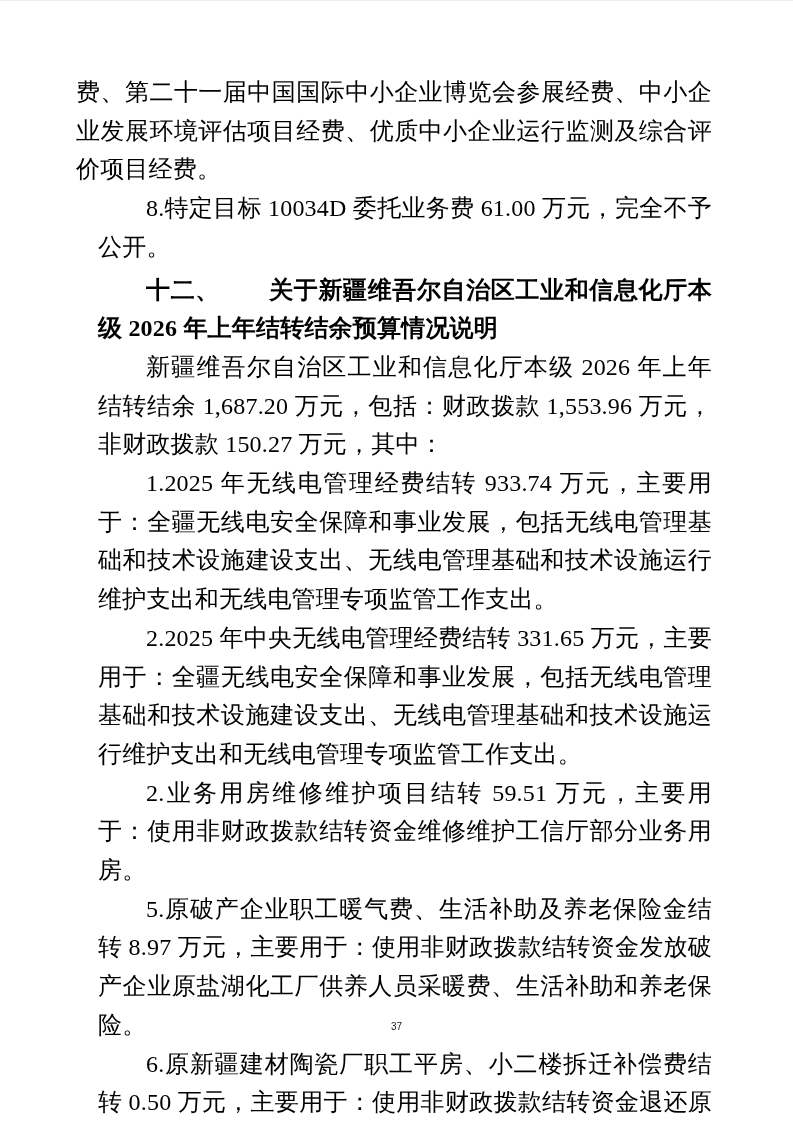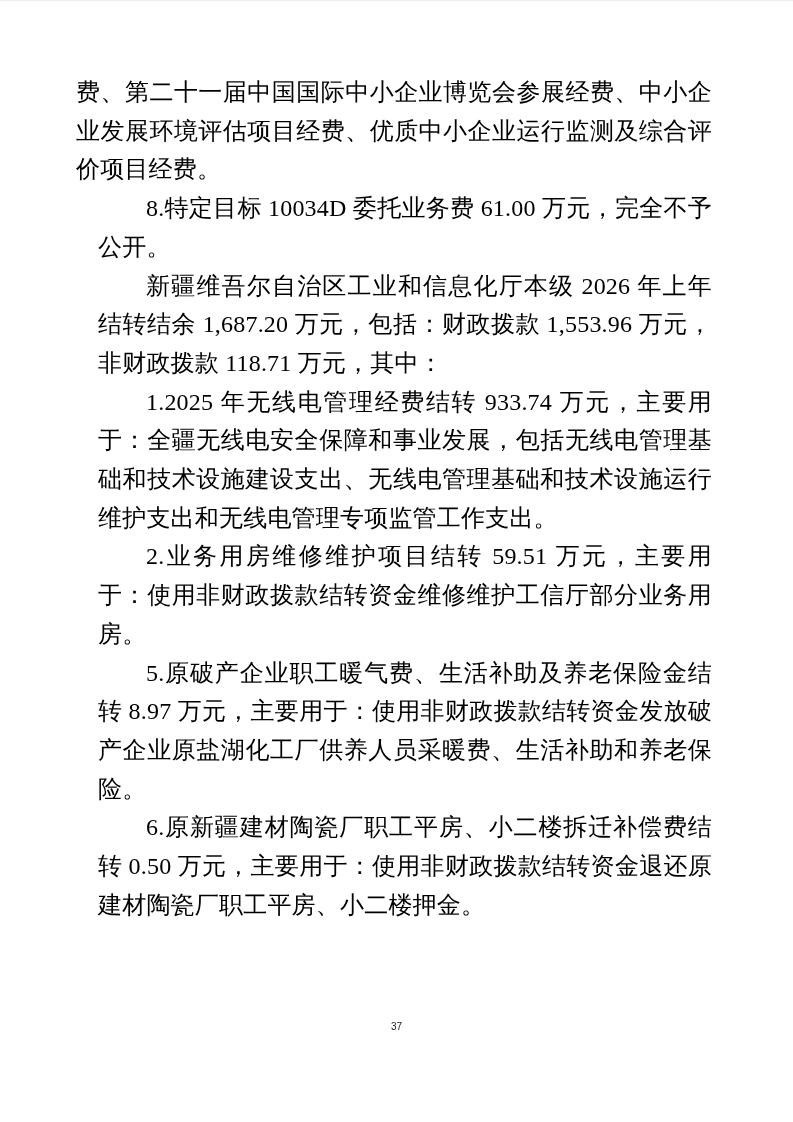--- a/index.html
+++ b/index.html
@@ -51,20 +51,22 @@
     color: #1a1a1a;
   }
 </style>
 </head>
 <body>
 
 <div class="page">
   <div class="content">
     <p>费、第二十一届中国国际中小企业博览会参展经费、中小企业发展环境评估项目经费、优质中小企业运行监测及综合评价项目经费。</p>
     <p class="indent">8.特定目标 10034D 委托业务费 61.00 万元，完全不予公开。</p>
-    <p class="indent">新疆维吾尔自治区工业和信息化厅本级 2026 年上年结转结余 1,687.20 万元，包括：财政拨款 1,553.96 万元，非财政拨款 118.71 万元，其中：</p>
+    <p class="indent heading">十二、　　关于新疆维吾尔自治区工业和信息化厅本级 2026 年上年结转结余预算情况说明</p>
+    <p class="indent">新疆维吾尔自治区工业和信息化厅本级 2026 年上年结转结余 1,687.20 万元，包括：财政拨款 1,553.96 万元，非财政拨款 150.27 万元，其中：</p>
     <p class="indent">1.2025 年无线电管理经费结转 933.74 万元，主要用于：全疆无线电安全保障和事业发展，包括无线电管理基础和技术设施建设支出、无线电管理基础和技术设施运行维护支出和无线电管理专项监管工作支出。</p>
+    <p class="indent">2.2025 年中央无线电管理经费结转 331.65 万元，主要用于：全疆无线电安全保障和事业发展，包括无线电管理基础和技术设施建设支出、无线电管理基础和技术设施运行维护支出和无线电管理专项监管工作支出。</p>
     <p class="indent">2.业务用房维修维护项目结转 59.51 万元，主要用于：使用非财政拨款结转资金维修维护工信厅部分业务用房。</p>
     <p class="indent">5.原破产企业职工暖气费、生活补助及养老保险金结转 8.97 万元，主要用于：使用非财政拨款结转资金发放破产企业原盐湖化工厂供养人员采暖费、生活补助和养老保险。</p>
     <p class="indent">6.原新疆建材陶瓷厂职工平房、小二楼拆迁补偿费结转 0.50 万元，主要用于：使用非财政拨款结转资金退还原建材陶瓷厂职工平房、小二楼押金。</p>
   </div>
   <div class="page-number">37</div>
 </div>
 
 </body></html>

